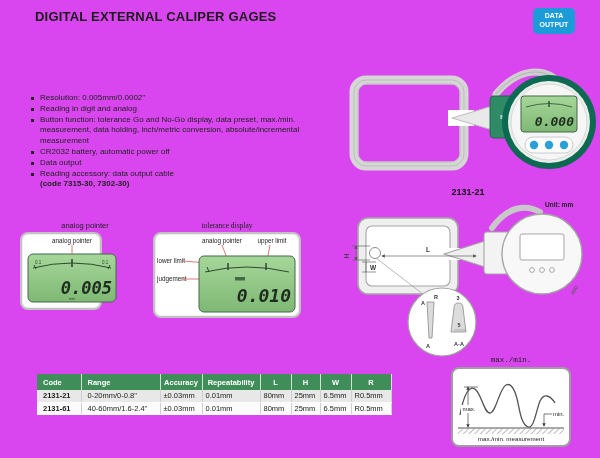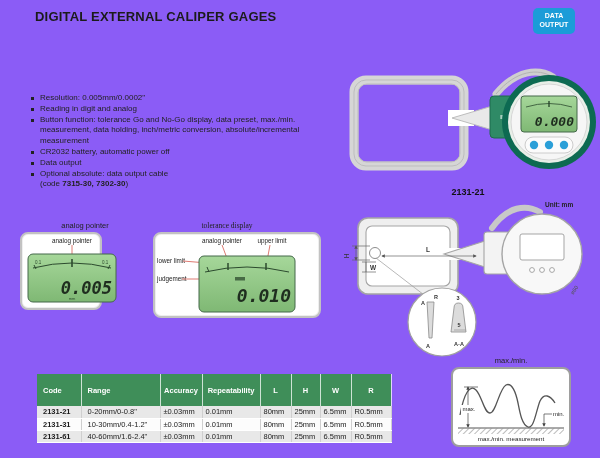--- a/index.html
+++ b/index.html
@@ -1,68 +1,68 @@
 <!DOCTYPE html>
 <html><head>
 <meta charset="utf-8">
 <style>
   html,body{margin:0;padding:0;background:#fff;}
   *{box-sizing:border-box;}
-  .page{position:relative;width:600px;height:458px;background:#8b5cf6;overflow:hidden;
+  .page{position:relative;width:600px;height:458px;background:#d946ef;overflow:hidden;
         font-family:"Liberation Sans",sans-serif;color:#1a1a1a;}
 
   
   .title{position:absolute;left:35px;top:9px;font-size:13px;font-weight:bold;
          letter-spacing:.2px;color:#1b1b1b;}
   .badge{position:absolute;right:25px;top:8px;width:42px;padding:4px 2px;border-radius:5px;
          background:#1b9cd8;color:#fff;font-size:7px;font-weight:bold;text-align:center;
          line-height:1.25;}
 
   
   .features{position:absolute;left:30px;top:93px;width:272px;margin:0;padding:0;
             list-style:none;font-size:8px;line-height:1.35;color:#222;}
   .features li{position:relative;padding-left:10px;}
   .features li::before{content:"";position:absolute;left:1px;top:4px;width:3px;height:3px;
             background:#222;}
-  .features li.code-line{padding-left:10px;}
+  .features li.code-line{padding-left:10px;font-weight:bold;}
   .features li.code-line::before{display:none;}
 
   
   .product{position:absolute;left:338px;top:66px;width:260px;height:118px;}
   .product-caption{position:absolute;left:338px;top:187px;width:260px;text-align:center;
          font-size:9px;font-weight:bold;color:#111;}
 
   
   .demo-caption{position:absolute;font-size:7.5px;color:#222;text-align:center;}
   .demo-box{position:absolute;background:#fff;border:2px solid #c2c2c2;border-radius:8px;
             box-shadow:0 0 0 1px #eee inset;}
   #analog-caption{left:33px;top:221px;width:104px;}
   #analog-box{left:20px;top:232px;width:82px;height:78px;}
   #tol-caption{left:153px;top:221px;width:148px;font-family:Liberation Serif, serif;}
-  #tol-box{left:153px;top:232px;width:168px;height:86px;}
+  #tol-box{left:153px;top:232px;width:148px;height:86px;}
 
   
   .drawing{position:absolute;left:330px;top:196px;width:270px;height:162px;}
 
   
   .spec-table{position:absolute;left:37px;top:374px;border-collapse:collapse;
               font-size:7.5px;table-layout:fixed;}
-  .spec-table th{background:#3f8e59;color:#fff;font-weight:bold;height:32px;
+  .spec-table th{background:#3f8e59;color:#fff;font-weight:bold;height:16px;
                  padding:1px 3px;border-right:1px solid rgba(255,255,255,.75);
                  text-align:center;}
   .spec-table th.left{text-align:left;padding-left:6px;}
   .spec-table td{height:12px;padding:1px 3px;text-align:left;
                  border-right:1px solid #cfcfcf;border-bottom:1px solid #fff;color:#1c1c1c;}
   .spec-table td.left{text-align:left;padding-left:6px;}
   .spec-table td.code{font-weight:bold;}
   .spec-table tbody tr:nth-child(odd) td{background:#e8e8e8;}
   .spec-table tbody tr:nth-child(even) td{background:#fcfcfc;}
 
   
-  #maxmin-caption{left:451px;top:356px;width:120px;}
+  #maxmin-caption{left:451px;top:356px;width:120px;font-family:Liberation Mono, monospace;}
   .maxmin-box{position:absolute;left:451px;top:367px;width:120px;height:80px;background:#fff;
               border:2px solid #9e9e9e;border-radius:8px;}
   .maxmin-box svg{display:block;}
 
   .lcd-digits{font-family:"DejaVu Sans Mono",monospace;font-weight:bold;
               fill:#1f2d1f;font-style:italic;}
   .ann{font-size:6.3px;fill:#222;font-family:"Liberation Sans",sans-serif;}
   .dim{font-size:6.5px;fill:#333;font-family:"Liberation Sans",sans-serif;}
 </style>
 </head>
@@ -75,21 +75,21 @@
     <div>DATA</div>
     <div>OUTPUT</div>
   </div>
 
   <ul class="features" id="feature-list">
       <li>Resolution: 0.005mm/0.0002"</li>
       <li>Reading in digit and analog</li>
       <li>Button function: tolerance Go and No-Go display, data preset, max./min. measurement, data holding, inch/metric conversion, absolute/incremental measurement</li>
       <li>CR2032 battery, automatic power off</li>
       <li>Data output</li>
-      <li>Optional absolute: data output cable</li>
+      <li>Reading accessory: data output cable</li>
       <li class="code-line">(code <b>7315-30, 7302-30</b>)</li>
     </ul>
 
   <svg class="product" viewBox="0 0 260 118">
     <defs>
       <linearGradient id="lcdGrad" x1="0" y1="0" x2="0" y2="1">
         <stop offset="0" stop-color="#a6d79a"></stop>
           <stop offset="1" stop-color="#7fb874"></stop>
       </linearGradient>
     </defs>
@@ -242,30 +242,20 @@
           <td class="code left">2131-21</td>
           <td class="left">0-20mm/0-0.8"</td>
           <td>±0.03mm</td>
           <td>0.01mm</td>
           <td>80mm</td>
           <td>25mm</td>
           <td>6.5mm</td>
           <td>R0.5mm</td>
         </tr>
         <tr>
-          <td class="code left">2131-31</td>
-          <td class="left">10-30mm/0.4-1.2"</td>
-          <td>±0.03mm</td>
-          <td>0.01mm</td>
-          <td>80mm</td>
-          <td>25mm</td>
-          <td>6.5mm</td>
-          <td>R0.5mm</td>
-        </tr>
-        <tr>
           <td class="code left">2131-61</td>
           <td class="left">40-60mm/1.6-2.4"</td>
           <td>±0.03mm</td>
           <td>0.01mm</td>
           <td>80mm</td>
           <td>25mm</td>
           <td>6.5mm</td>
           <td>R0.5mm</td>
         </tr>
       </tbody>

